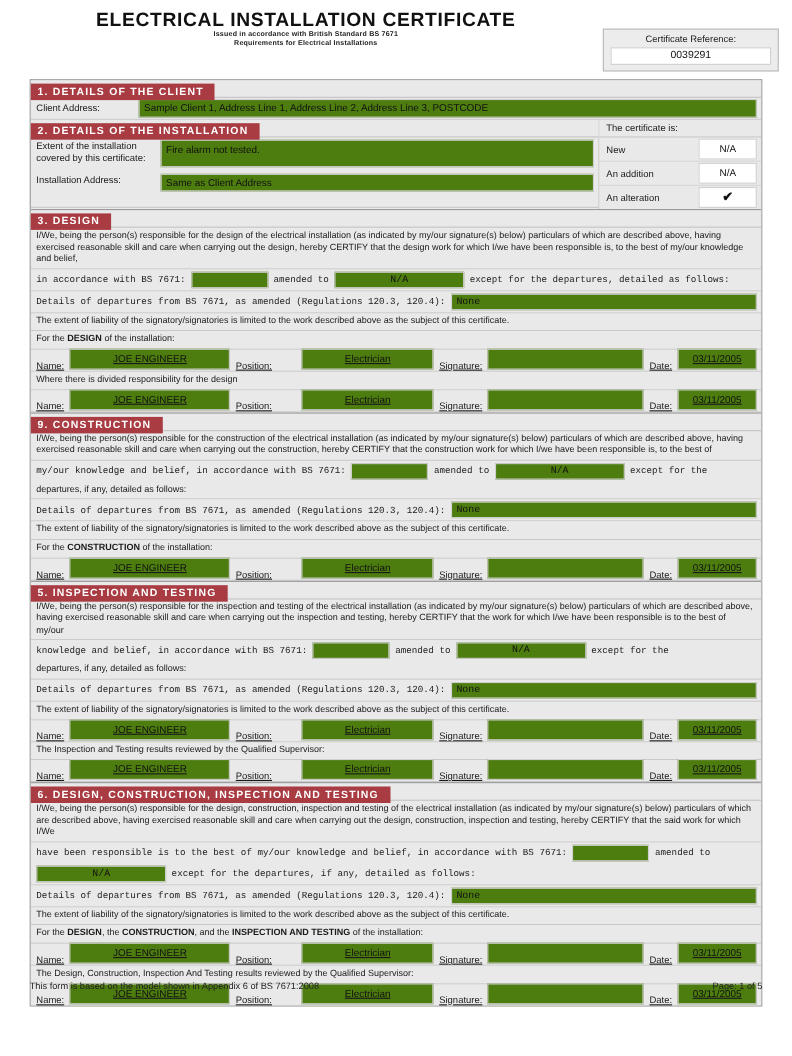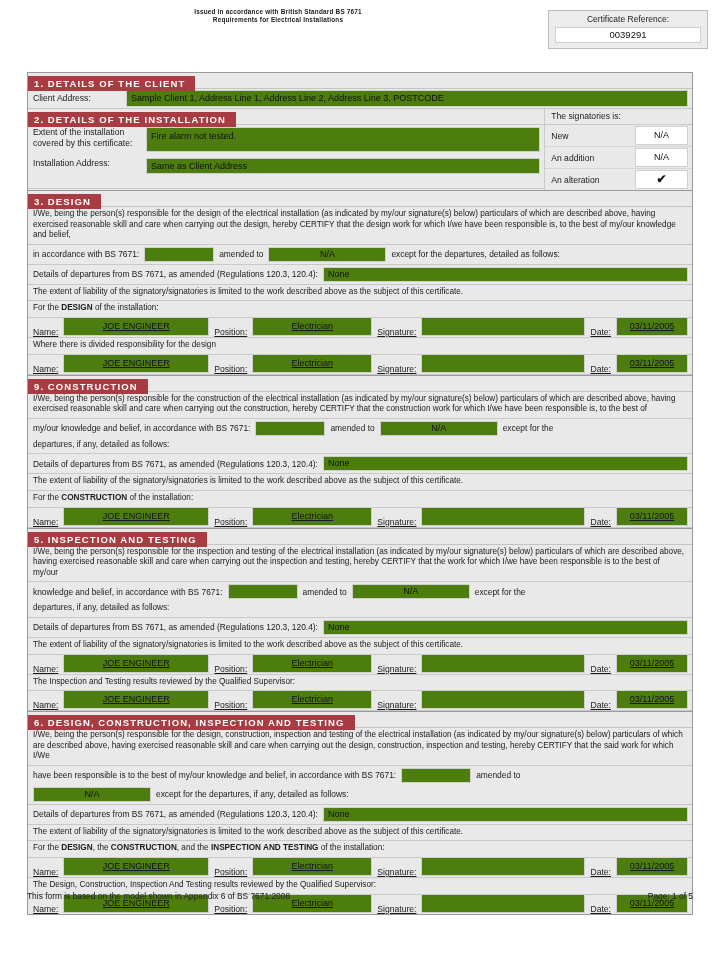--- a/index.html
+++ b/index.html
@@ -45,21 +45,21 @@
   .doc-sub {
     font-size: 6.4px;
     font-weight: bold;
     line-height: 8.4px;
     color: #222;
     letter-spacing: 0.2px;
   }
   .cert-ref {
     position: absolute;
     right: 12px;
-    top: 10px;
+    top: 26px;
     width: 158px;
     background: #ececec;
     border: 1px solid #b9b9b9;
     text-align: center;
     padding: 3px 0 4px 0;
   }
   .cert-ref-label {
     font-size: 8.5px;
     color: #222;
     line-height: 11px;
@@ -197,46 +197,47 @@
     line-height: 10.5px;
     padding: 2px 4px 2px 5px;
     box-sizing: border-box;
   }
   .s2-addr-val { flex: 1 1 auto; margin: 2px 4px 2px 0; }
 
   
   .sigrow { display: flex; align-items: flex-end; background: #e9e9e9; border-bottom: 1px solid #c9c9c9; height: 19px; text-decoration: underline; }
   .sigrow .k { font-size: 8.6px; padding: 0 5px; white-space: nowrap; color: #1a1a1a; }
   .sigrow .name-f { width: 146px; }
-  .sigrow .pos-f  { width: 120px; }
+  .sigrow .pos-f  { width: 120px; margin-left: 22px; }
   .sigrow .sig-f  { flex: 1 1 auto; }
   .sigrow .date-f { width: 72px; }
   .sigrow .fld { height: 19px; }
 
-  .inline-row { display: flex; align-items: center; background: #e9e9e9; border-bottom: 1px solid #c9c9c9; height: 19px; }
+  .inline-row { display: flex; align-items: center; background: #e9e9e9; border-bottom: 1px solid #c9c9c9; height: 19px; font-family: Liberation Mono, monospace; }
   .inline-row .t { font-size: 8.4px; color: #1a1a1a; padding: 0 5px; white-space: nowrap; }
 
   .footer {
     position: absolute;
     left: 27px;
     right: 27px;
     top: 891px;
     display: flex;
     justify-content: space-between;
     font-size: 8.4px;
     color: #222;
   }
 </style>
 </head>
 <body>
 
 <div class="page">
 
   <div class="doc-header">
     <div class="title-block">
+      <div class="doc-title">ELECTRICAL INSTALLATION CERTIFICATE</div>
       <div class="doc-sub">Issued in accordance with British Standard BS 7671</div>
       <div class="doc-sub">Requirements for Electrical Installations</div>
     </div>
     <div class="cert-ref">
       <div class="cert-ref-label">Certificate Reference:</div>
       <div class="cert-ref-value">0039291</div>
     </div>
   </div>
 
   <div class="form">
@@ -257,21 +258,21 @@
         <div class="s2-addr-row" style="height:31px;border-bottom:none">
           <div class="s2-addr-label">Extent of the installation covered by this certificate:</div>
           <div class="fld s2-addr-val" style="height:25px;align-items:flex-start;padding-top:2px">Fire alarm not tested.</div>
         </div>
         <div class="s2-addr-row" style="height:32px">
           <div class="s2-addr-label">Installation Address:</div>
           <div class="fld s2-addr-val" style="height:16px;align-self:flex-start">Same as Client Address</div>
         </div>
       </div>
       <div class="s2-right">
-        <div class="s2-right-head">The signatories is:</div>
+        <div class="s2-right-head">The certificate is:</div>
         <div class="s2-opt">
           <span class="s2-opt-label">New</span>
           <span class="s2-opt-box">N/A</span>
         </div>
         <div class="s2-opt">
           <span class="s2-opt-label">An addition</span>
           <span class="s2-opt-box">N/A</span>
         </div>
         <div class="s2-opt">
           <span class="s2-opt-label">An alteration</span>

